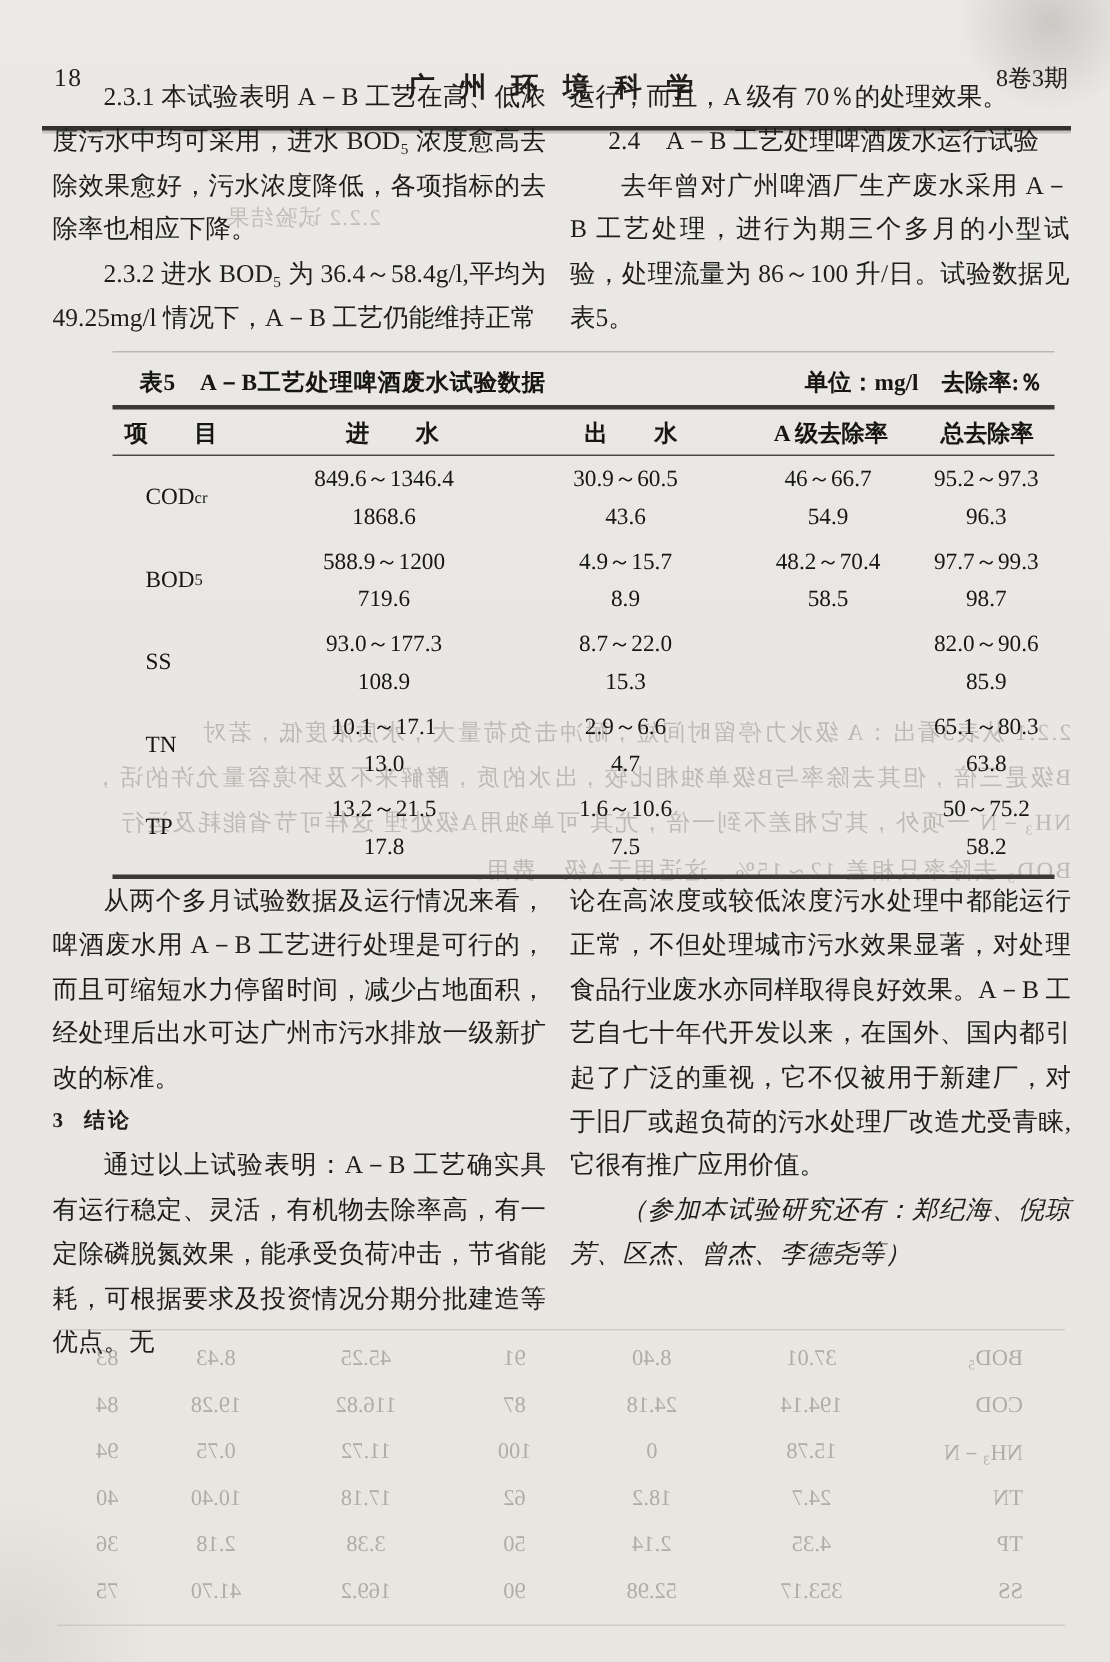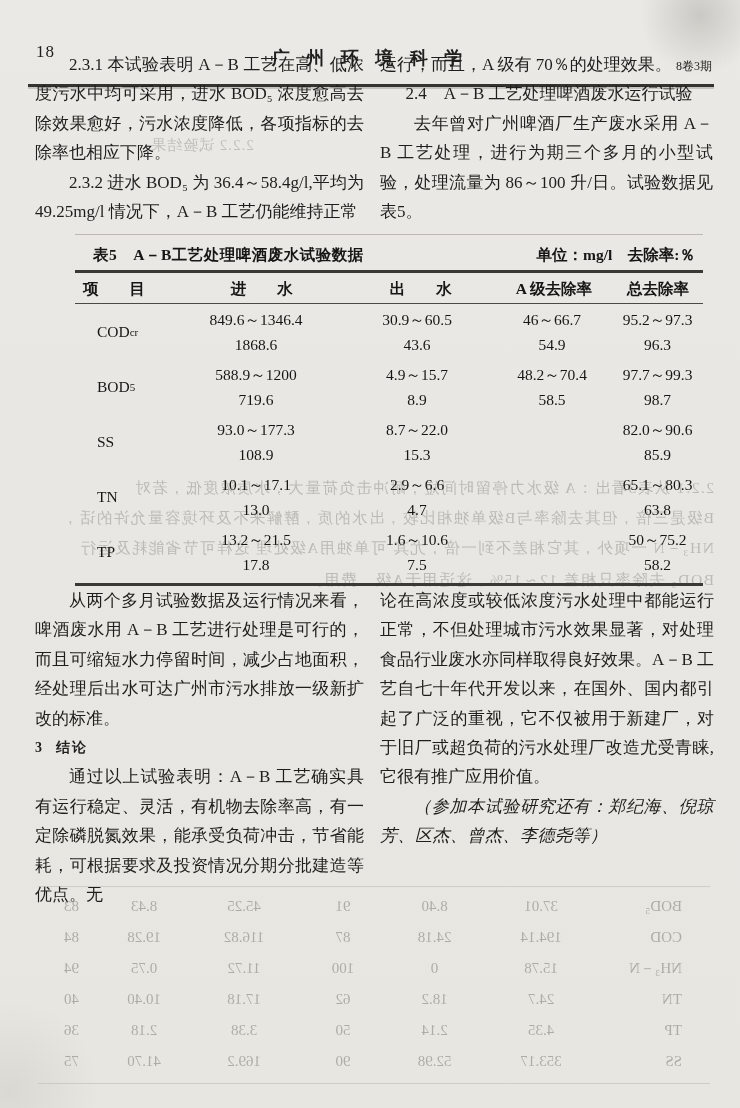--- a/index.html
+++ b/index.html
@@ -13,21 +13,21 @@
     position:absolute; inset:0;
     background:
       radial-gradient(circle at 700px 15px, rgba(120,118,112,.28), rgba(120,118,112,0) 60px),
       radial-gradient(circle at 10px 1090px, rgba(120,118,112,.12), rgba(120,118,112,0) 90px),
       linear-gradient(180deg,#eae9e5 0%,#e8e7e3 40%,#e7e6e1 100%);
   }
   
   .hdr { position:absolute; left:0; top:42px; width:740px; height:34px; font-size:17px; }
   .hdr .pageno { position:absolute; left:36px; top:0; letter-spacing:1px; }
   .hdr .jtitle { position:absolute; left:0; right:0; top:4px; text-align:center; font-size:18px; letter-spacing:6px; font-weight:bold; }
-  .hdr .issue  { position:absolute; right:28px; top:16px; font-size:12px; }
+  .hdr .issue  { position:absolute; right:28px; top:0; font-size:16px; }
   .hdr-rule { position:absolute; left:28px; top:84px; width:686px; height:3px; background:#34332f; box-shadow:0 2px 0 rgba(90,88,84,.25); }
 
   
   .txt { position:absolute; font-size:17px; line-height:29.4px; text-align:justify; }
   .txt p { margin:0; }
   .ind2 { text-indent:2em; }
   .ind15 { text-indent:1.5em; }
   .lt-top { left:35px; top:50px; width:329px; }
   .rt-top { left:380px; top:50px; width:333px; }
   .lt-bot { left:35px; top:586px; width:329px; }

